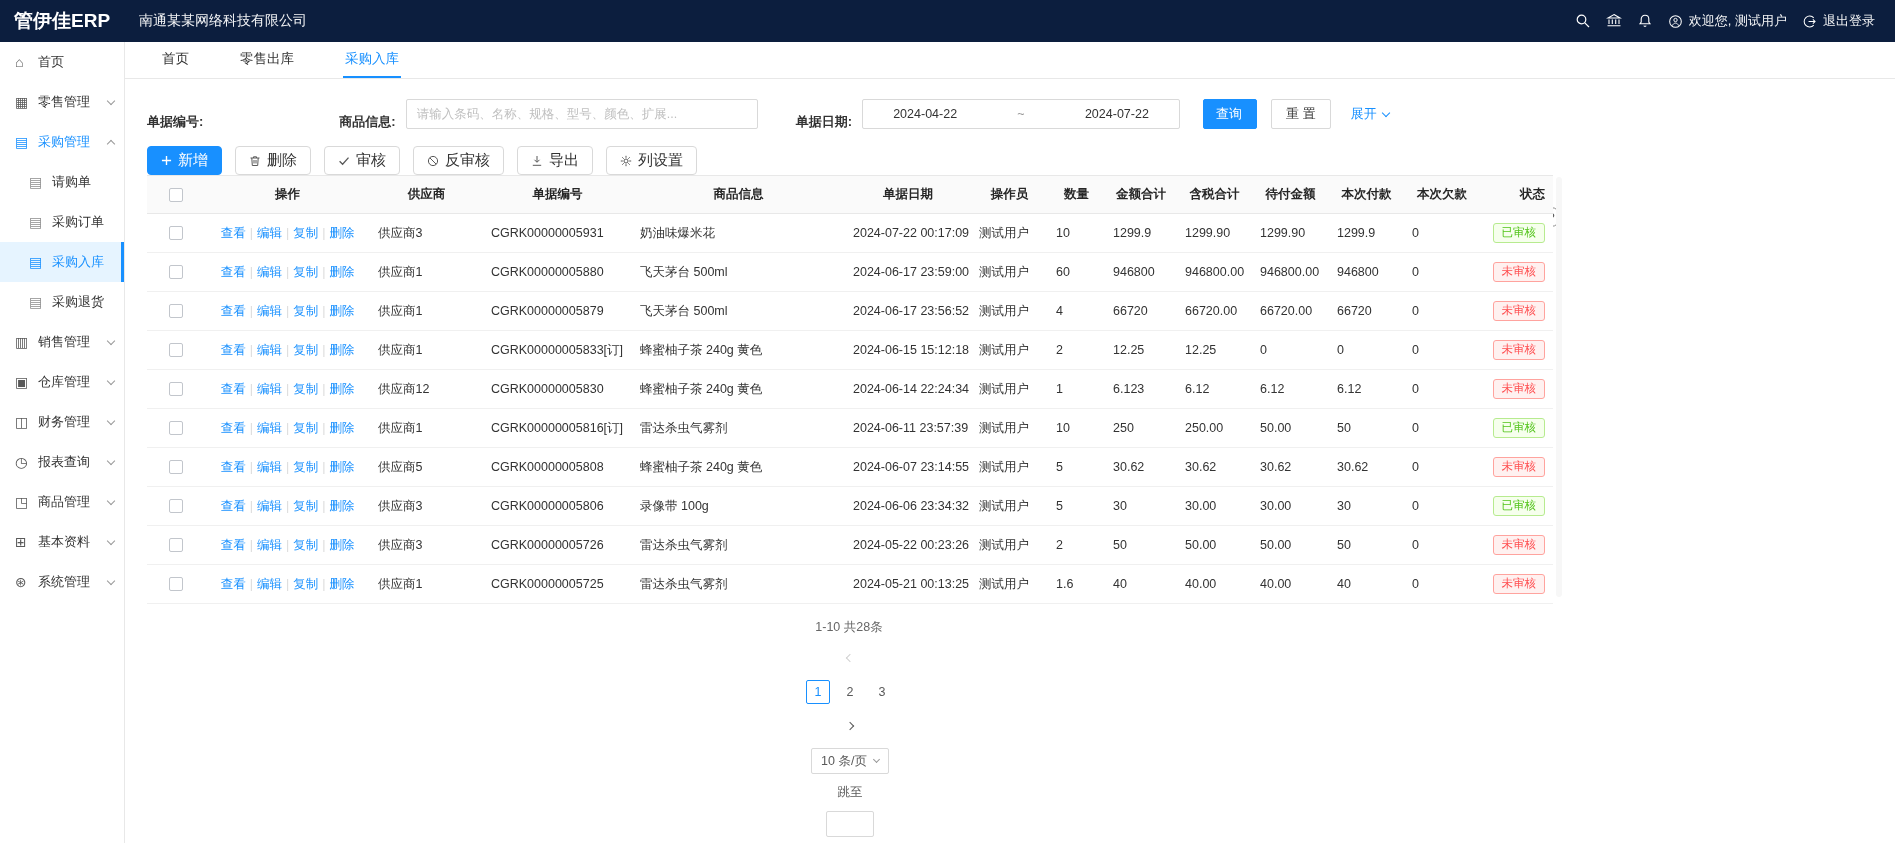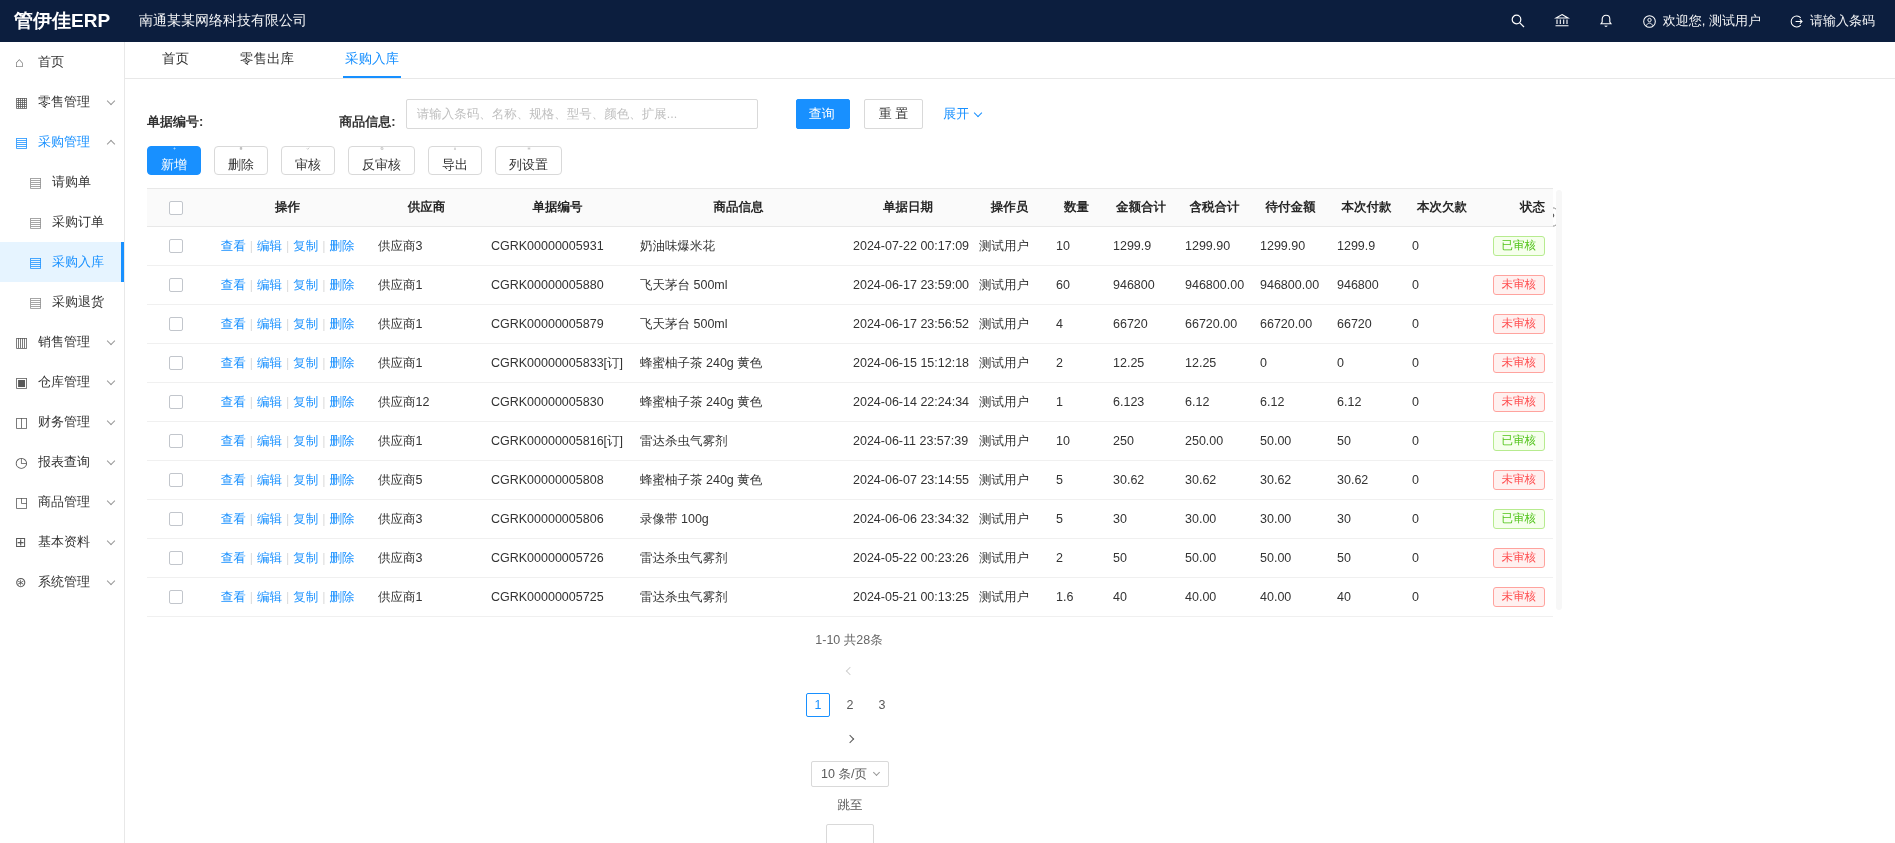--- a/index.html
+++ b/index.html
@@ -9,21 +9,21 @@
   *{box-sizing:border-box;}
   html,body{margin:0;padding:0;}
   body{
     width:1895px;height:843px;overflow:hidden;background:#fff;color:#333;
     font-family:"Liberation Sans","DejaVu Sans",sans-serif;font-size:13px;
   }
   
   .topbar{height:42px;background:var(--header-bg);display:flex;align-items:center;color:#fff;}
   .logo{width:125px;padding-left:14px;font-size:19px;font-weight:bold;white-space:nowrap;}
   .company{font-size:14px;margin-left:14px;color:rgba(255,255,255,.95);}
-  .topbar-right{margin-left:auto;display:flex;align-items:center;gap:28px;padding-right:20px;font-size:13px;}
+  .topbar-right{margin-left:auto;display:flex;align-items:center;gap:15px;padding-right:20px;font-size:13px;}
   .tb-icon{display:inline-flex;align-items:center;cursor:pointer;}
   .tb-group{display:inline-flex;align-items:center;gap:6px;cursor:pointer;color:rgba(255,255,255,.95);}
   .tb-icon svg,.tb-group svg{display:block;}
   
   .layout{display:flex;height:801px;}
   .sidebar{width:125px;border-right:1px solid #e8e8e8;background:#fff;overflow:hidden;flex:none;}
   .sb-item{height:40px;display:flex;align-items:center;padding:0 10px 0 15px;font-size:13px;color:#333;cursor:pointer;}
   .sb-item .sb-icon{color:#595959;}
   .sb-item.parent-active{color:var(--accent);}
   .sb-item.parent-active .sb-icon{color:var(--accent);}
@@ -48,25 +48,25 @@
   .f-input{height:30px;border:1px solid #d9d9d9;border-radius:2px;padding:0 10px;font-size:12.5px;color:#333;outline:none;font-family:inherit;}
   .f-input::placeholder{color:#bfbfbf;}
   .date-range{width:318px;height:30px;border:1px solid #d9d9d9;border-radius:2px;display:flex;align-items:center;justify-content:space-around;font-size:12.5px;color:#333;cursor:pointer;}
   .date-sep{color:#999;}
   .btn{height:30px;border:1px solid #d9d9d9;background:#fff;border-radius:2px;font-size:13px;color:#333;display:inline-flex;align-items:center;gap:6px;padding:0 14px;cursor:pointer;font-family:inherit;}
   .btn-primary{background:var(--accent);border-color:var(--accent);color:#fff;padding-left:12px;}
   .expand-link{color:var(--accent);display:inline-flex;align-items:center;gap:6px;cursor:pointer;font-size:13px;}
   .expand-link .chev{border-color:var(--accent);}
   
   .toolbar{display:flex;align-items:center;gap:13px;margin-top:15px;}
-  .toolbar .btn{height:29px;border-radius:4px;padding:0 13px;font-size:13px;flex-direction:column;}
+  .toolbar .btn{height:29px;border-radius:4px;padding:0 13px;font-size:15px;}
   .toolbar .btn svg{display:block;}
   .help{position:absolute;left:1416px;top:128px;width:20px;height:20px;border:1px solid #8c8c8c;border-radius:50%;display:flex;align-items:center;justify-content:center;font-size:13px;color:#595959;cursor:pointer;}
   
-  .table-wrap{margin-top:13px;position:relative;width:1406px;}
+  .table-wrap{position:relative;width:1406px;}
   .v-scroll{position:absolute;right:-9px;top:2px;width:6px;height:98%;background:#f7f7f7;border-radius:3px;}
   #grid{border-collapse:collapse;table-layout:fixed;width:1406px;background:#fff;}
   #grid thead th{background:#fafafa;font-weight:bold;font-size:12.5px;color:#262626;height:38px;border-top:1px solid #e8e8e8;border-bottom:1px solid #e8e8e8;text-align:center;padding:0 8px;white-space:nowrap;}
   #grid tbody td{height:39px;border-bottom:1px solid #f0f0f0;padding:0 8px;font-size:12.5px;color:#333;white-space:nowrap;overflow:hidden;}
   #grid th.col-check,#grid td.col-check{text-align:center;padding:0;}
   #grid th.col-actions,#grid td.col-actions{text-align:center;}
   #grid th.col-status,#grid td.col-status{text-align:right;}
   .checkbox{width:14px;height:14px;border:1px solid #c2c6cc;border-radius:2px;display:inline-block;background:#fff;vertical-align:middle;cursor:pointer;}
   .row-link{color:var(--accent);cursor:pointer;margin:0 2px;text-decoration:none;}
   .sep{color:#dcdcdc;margin:0 2px;}
@@ -115,21 +115,21 @@
           <circle cx="8" cy="6.4" r="1.8" stroke="#fff" fill="none" stroke-width="1"></circle>
           <path d="M4.8 12.3c.6-1.7 1.8-2.6 3.2-2.6s2.6.9 3.2 2.6" stroke="#fff" fill="none" stroke-width="1"></path>
         </svg>
       <span>欢迎您, 测试用户</span>
     </span>
     <span class="tb-group">
       <svg width="15" height="15" viewBox="0 0 16 16">
           <path d="M12.5 4.2A5.8 5.8 0 1 0 12.5 11.8" stroke="#fff" fill="none" stroke-width="1.1"></path>
           <path d="M7 8h7 M11.6 5.8L13.9 8l-2.3 2.2" stroke="#fff" fill="none" stroke-width="1.1"></path>
         </svg>
-      <span>请输入条码</span>
+      <span>退出登录</span>
     </span>
   </div>
 </header>
 
 <div class="layout">
   <aside class="sidebar">
     <nav>
         <div class="sb-item">
           <span class="sb-icon">⌂</span>
           <span class="sb-label">首页</span>
@@ -207,20 +207,28 @@
 
     <div class="content">
 
       <div class="filter-row">
         <div class="f-group" style="margin-right:126px;">
           <span class="f-label">单据编号:</span>
         </div>
         <div class="f-group" style="margin-right:38px;">
           <span class="f-label">商品信息:</span>
           <input class="f-input" style="width: 352px;" placeholder="请输入条码、名称、规格、型号、颜色、扩展...">
+        </div>
+        <div class="f-group" style="margin-right:23px;">
+          <span class="f-label">单据日期:</span>
+          <div class="date-range">
+            <span>2024-04-22</span>
+            <span class="date-sep">~</span>
+            <span>2024-07-22</span>
+          </div>
         </div>
         <button class="btn btn-primary" style="margin-right:14px;">
             <span>查询</span>
           </button>
         <button class="btn" style="margin-right:20px;">
             <span>重 置</span>
           </button>
         <span class="expand-link">
           <span>展开</span>
           <span class="chev"></span>

